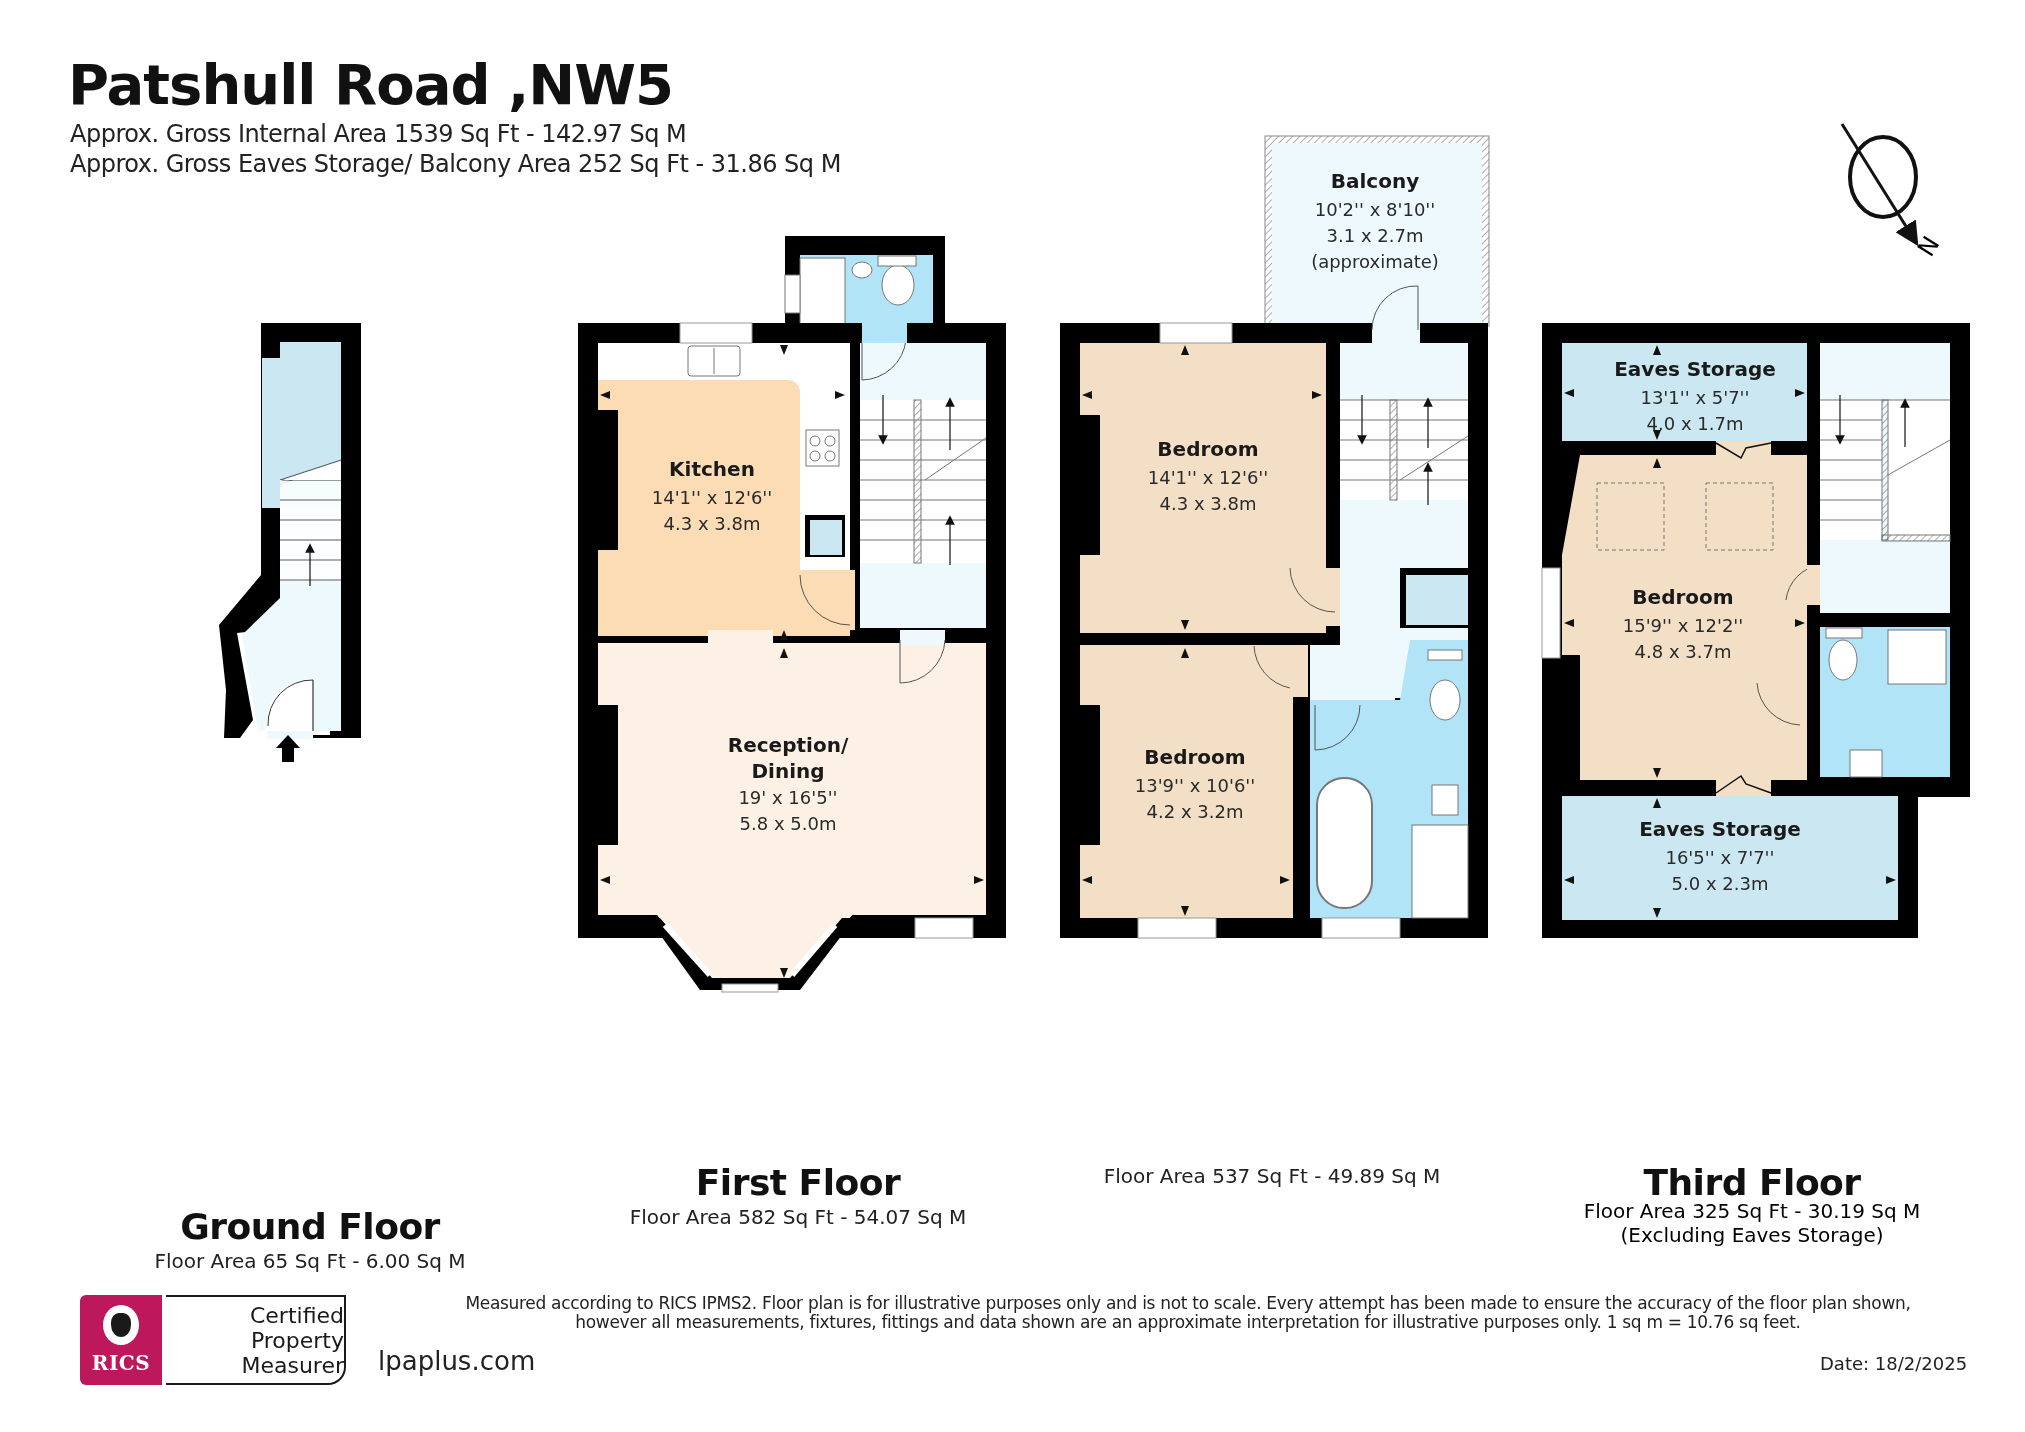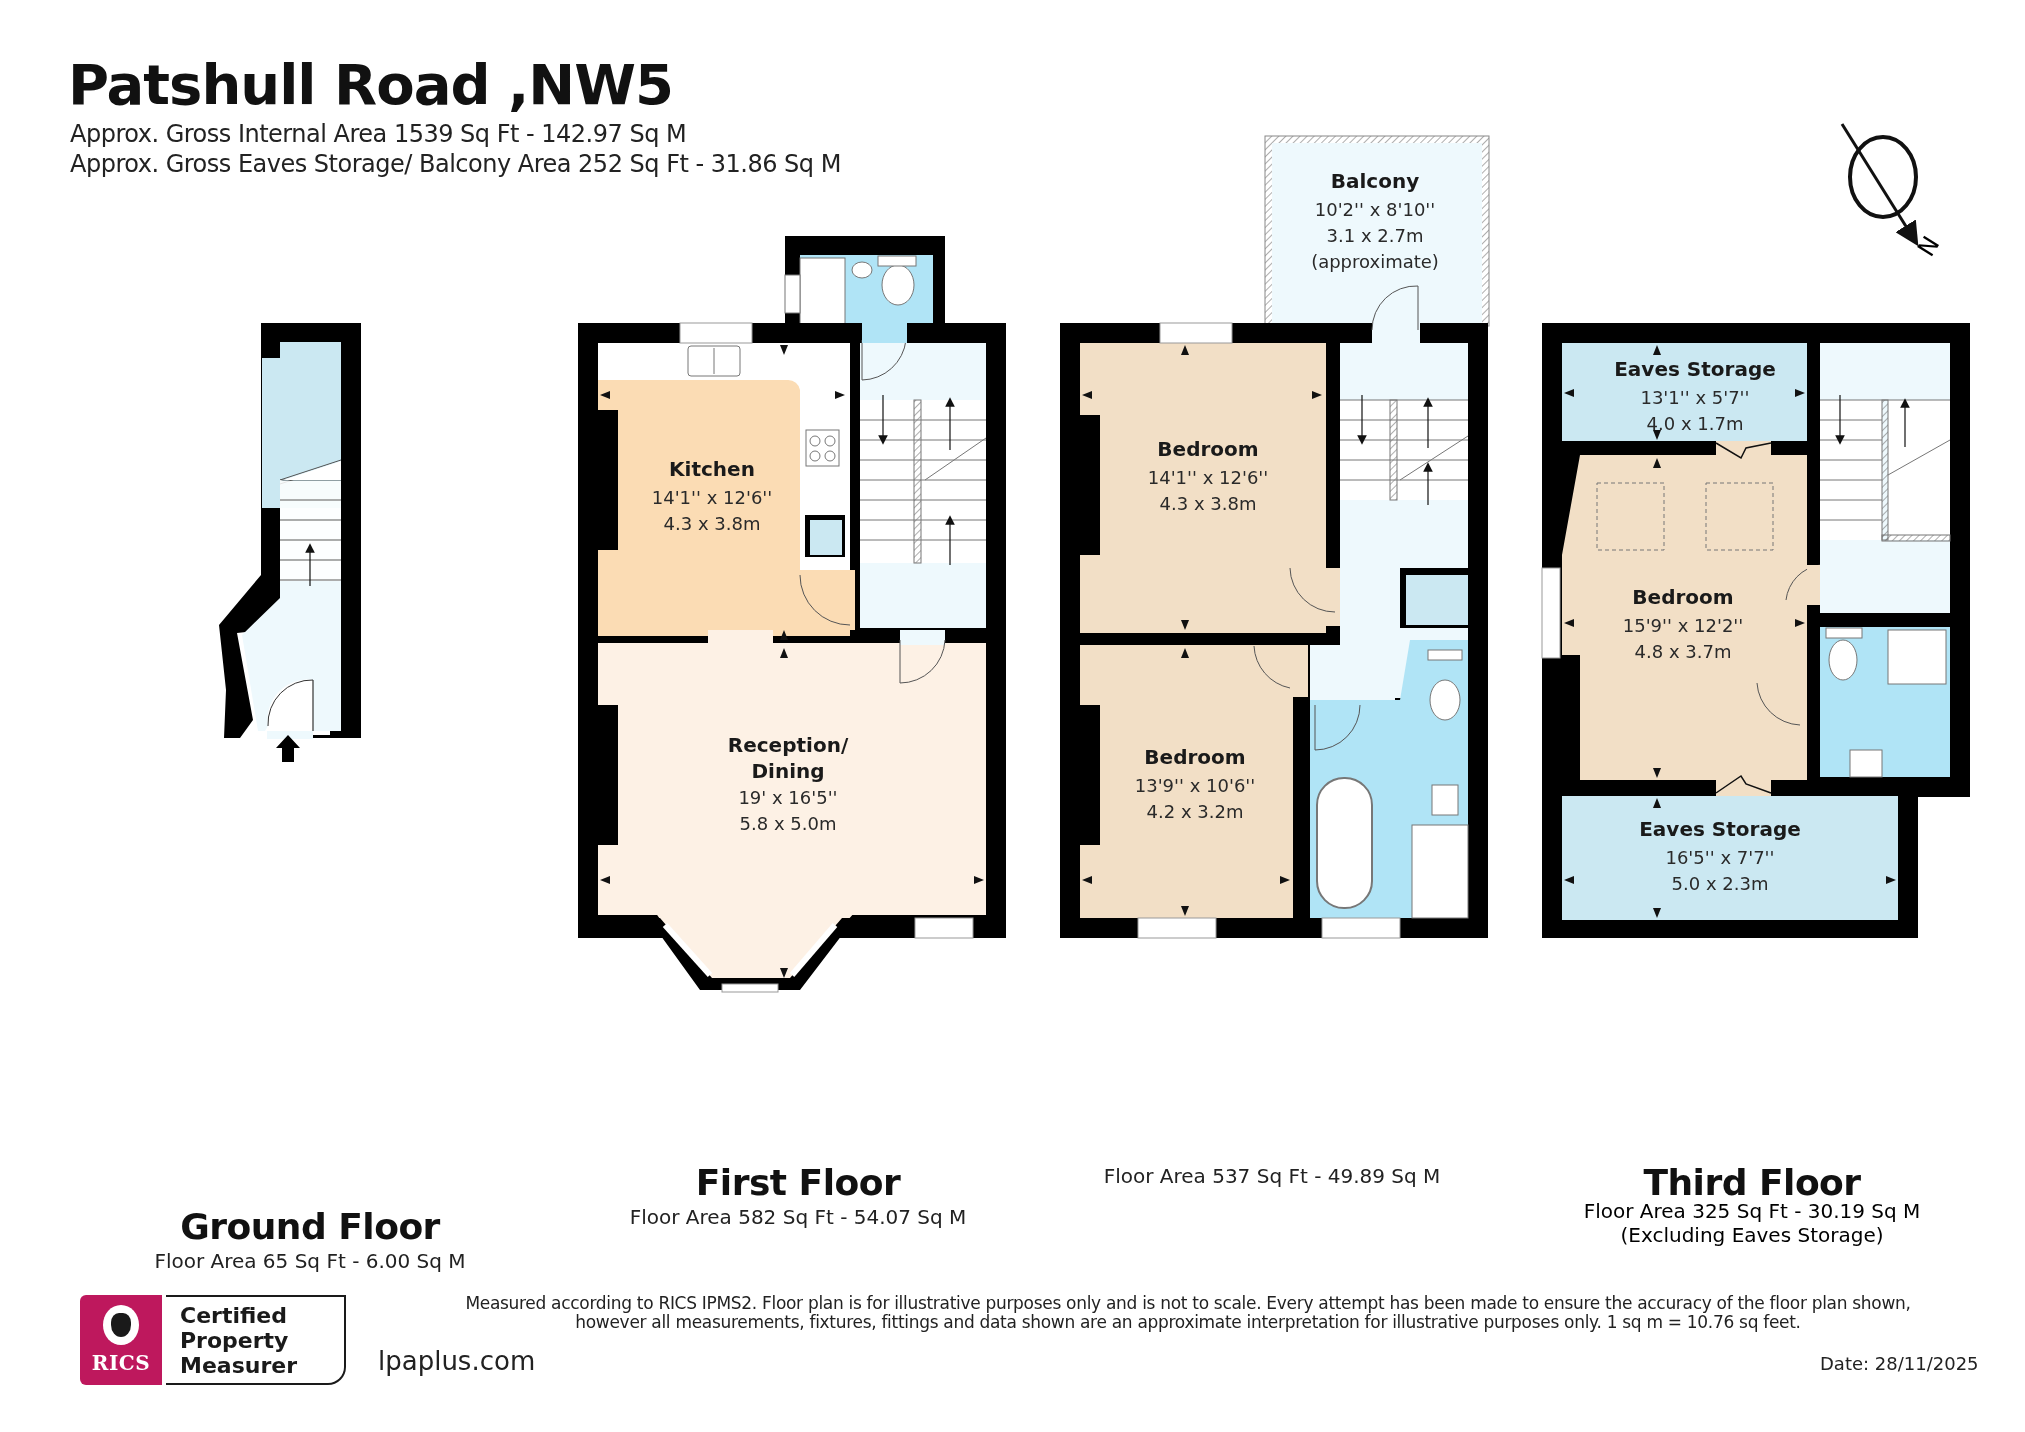--- a/index.html
+++ b/index.html
@@ -18,21 +18,21 @@
   .floor-area { font-size: 20px; color: #222; white-space: nowrap; margin-top: 2px; }
   .floor-note { font-size: 20px; color: #000000; white-space: nowrap; }
   #rics-badge { left: 80px; top: 1295px; width: 266px; height: 90px; display: flex; }
   #rics-dark { width: 82px; height: 90px; background: #be185d; color: #fff; border-radius: 6px 0 0 6px;
                display: flex; flex-direction: column; align-items: center; justify-content: center; }
   #rics-lion { width: 36px; height: 40px; border-radius: 50%; background: #fff; position: relative; margin-bottom: 6px; }
   #rics-lion::after { content: ""; position: absolute; left: 8px; top: 8px; width: 20px; height: 24px; background: #1a1a1a; border-radius: 40% 40% 50% 50%; }
   #rics-word { font-family: "DejaVu Serif", "Liberation Serif", serif; font-weight: bold; font-size: 20px; letter-spacing: 0.5px; }
   #rics-light { flex: 1; border: 2px solid #1a1a1a; border-left: none; border-radius: 0 0 18px 0; margin-left: 4px;
                 padding: 6px 0 0 14px; box-sizing: border-box; }
-  #rics-light div { font-weight: bold; font-size: 22px; line-height: 25px; color: #1a1a1a; }
+  #rics-light div { font-weight: normal; font-size: 22px; line-height: 25px; color: #1a1a1a; text-align: right; }
   #disclaimer { left: 378px; top: 1294px; font-size: 17px; line-height: 19px; color: #222; width: 1620px; letter-spacing: -0.3px; text-align: center; }
   #website { left: 378px; top: 1346px; font-size: 26px; color: #222; }
   #date { left: 1820px; top: 1353px; font-size: 18px; color: #222; white-space: nowrap; }
 </style>
 </head>
 <body>
 
 <div id="title" class="abs">Patshull Road ,NW5</div>
 <div id="sub1" class="abs subhead">Approx. Gross Internal Area 1539 Sq Ft - 142.97 Sq M</div>
 <div id="sub2" class="abs subhead">Approx. Gross Eaves Storage/ Balcony Area 252 Sq Ft - 31.86 Sq M</div>
@@ -347,13 +347,13 @@
     <div>Certified</div>
     <div>Property</div>
     <div>Measurer</div>
   </div>
 </div>
 <div id="disclaimer" class="abs">
   <div>Measured according to RICS IPMS2. Floor plan is for illustrative purposes only and is not to scale. Every attempt has been made to ensure the accuracy of the floor plan shown,</div>
   <div>however all measurements, fixtures, fittings and data shown are an approximate interpretation for illustrative purposes only. 1 sq m = 10.76 sq feet.</div>
 </div>
 <div id="website" class="abs">lpaplus.com</div>
-<div id="date" class="abs">Date: 28/11/2025</div>
+<div id="date" class="abs">Date: 18/2/2025</div>
 
 </body></html>

